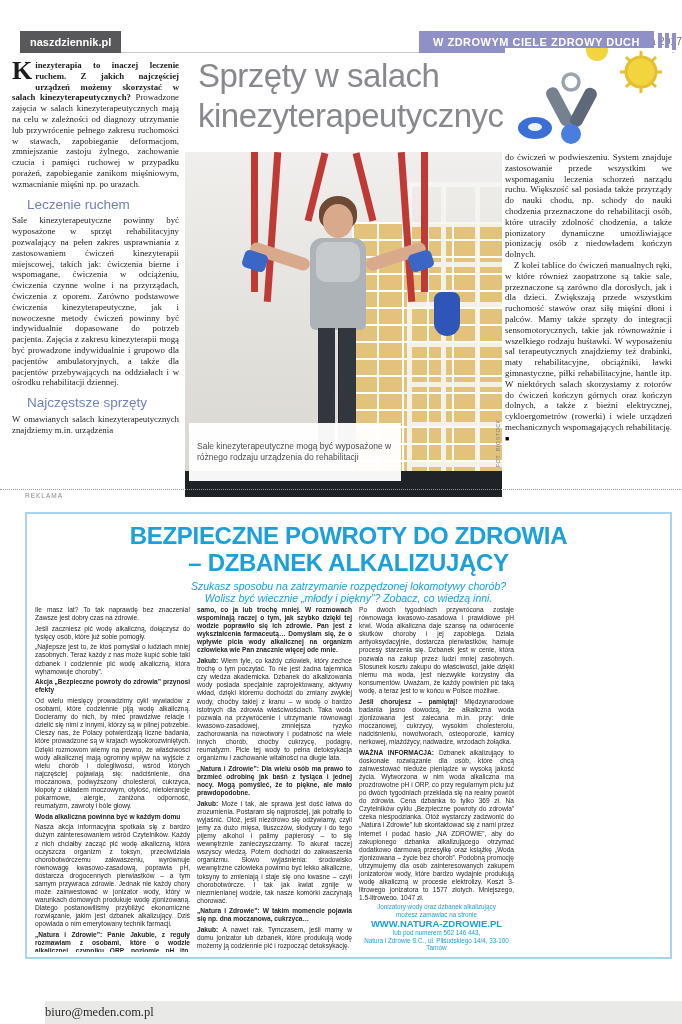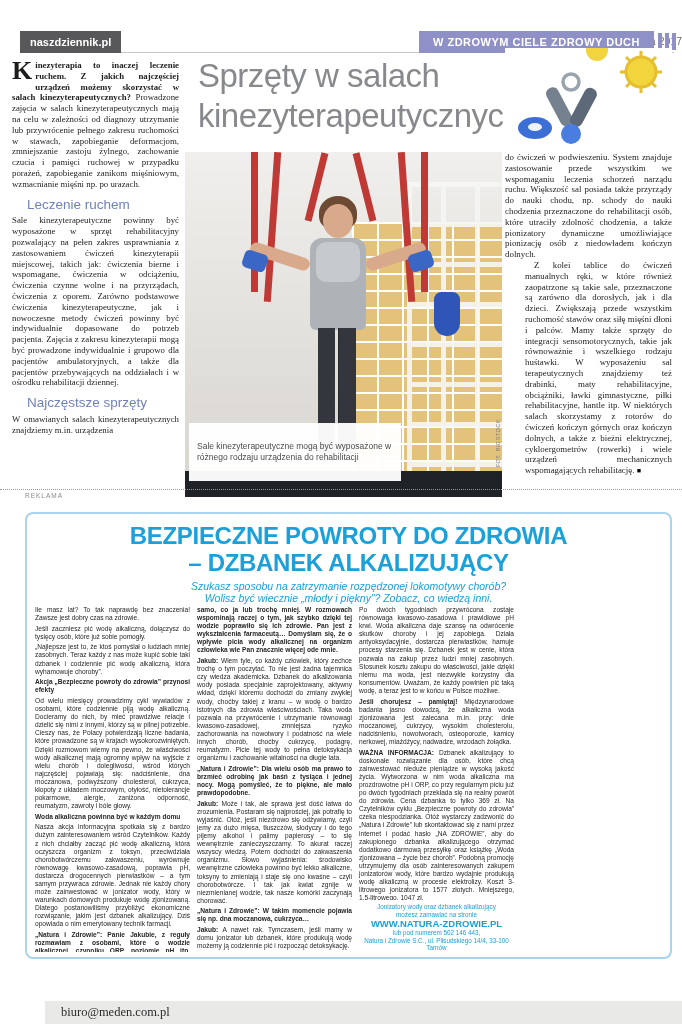--- a/index.html
+++ b/index.html
@@ -25,21 +25,21 @@
   .dropcap{float:left;font-size:26px;line-height:22px;font-weight:bold;padding-right:3px;}
   .lead b{font-weight:bold;}
   .subhead{font-family:"Liberation Sans",sans-serif;color:#7081ba;font-size:13.5px;
            margin:10px 0 5px 15px;font-weight:normal;}
   .title{position:absolute;left:198px;top:56px;width:480px;
          font-family:"Liberation Sans",sans-serif;color:#87898c;font-size:33px;
          line-height:40px;letter-spacing:-.5px;}
   .col-right{position:absolute;left:505px;top:152px;width:167px;height:330px;overflow:hidden;
              font-size:8.9px;line-height:10.8px;text-align:justify;}
   .col-right p{margin:0;}
-  .col-right p.indent{text-indent:9px;margin-left:20px;}
+  .col-right p.indent{text-indent:9px;}
   .endmark{font-size:7px;color:#000;}
   
   .equip{position:absolute;left:505px;top:48px;width:167px;height:100px;background:#fff;}
   
   .photo{position:absolute;left:185px;top:152px;width:317px;height:345px;overflow:hidden;
          background:linear-gradient(180deg,#f0efed 0%,#e2e0db 55%,#d8d5cf 100%);}
   .ph-tiles{position:absolute;right:0;top:70px;width:150px;bottom:26px;background-color:#e3c37c;
             background-image:linear-gradient(#fdfdfa 2px,transparent 2px),
                              linear-gradient(90deg,#fdfdfa 2px,transparent 2px);
             background-size:25px 17px;}
@@ -75,21 +75,21 @@
            padding:18px 8px;font-family:"Liberation Sans",sans-serif;font-size:8.5px;
            line-height:11px;color:#4b4b4d;}
   .credit{position:absolute;right:1px;bottom:30px;writing-mode:vertical-rl;transform:rotate(180deg);
           font-family:"Liberation Sans",sans-serif;font-size:5.5px;color:#7d7d7f;letter-spacing:.5px;}
   
   .divider{position:absolute;top:489px;left:0;right:0;border-top:1px dotted #9a9a9a;}
   .reklama{position:absolute;top:492px;left:25px;font-family:"Liberation Sans",sans-serif;
            font-size:6.5px;color:#8a8a8a;letter-spacing:1px;}
   
   .adbox{position:absolute;left:25px;top:512px;width:643px;height:443px;border:2px solid #a8d4ec;
-         border-radius:8px;background:#fff;font-family:"Liberation Sans",sans-serif;}
+         border-radius:0;background:#fff;font-family:"Liberation Sans",sans-serif;}
   .ad-title{margin:8px 0 0 0;text-align:center;color:#1ba0da;font-size:24px;line-height:27px;
             font-weight:bold;letter-spacing:-.3px;}
   .ad-sub{margin:4px 0 0 0;text-align:center;color:#1ba0da;font-size:10.5px;line-height:12px;
           font-weight:normal;font-style:italic;}
   .ad-cols{position:absolute;left:8px;right:6px;top:92px;bottom:5px;display:flex;gap:7px;}
   .ad-col{flex:0 0 155px;overflow:hidden;font-size:6.6px;line-height:8.1px;text-align:justify;
           color:#262626;display:flex;flex-direction:column;}
   .ad-col .txt{flex:1;overflow:hidden;}
   .ad-col p{margin:0 0 2.5px 0;}
   .ad-col p.b{font-weight:bold;}
@@ -122,21 +122,21 @@
   .ioniz .body{position:absolute;left:8px;top:10px;width:70px;height:66px;background:#f3f3f0;
                border:1px solid #d8d8d3;border-radius:8px 8px 12px 12px;}
   .ioniz .top{position:absolute;left:2px;top:0;width:82px;height:18px;background:#9fcbe0;
               border-radius:8px;border:1px solid #7fb6d2;}
   .ioniz .tab{position:absolute;top:12px;width:10px;height:26px;background:#eeeeea;border:1px solid #d8d8d3;}
   .ioniz .tab.l{left:0;}
   .ioniz .tab.r{right:0;}
   
   .footer{position:absolute;left:45px;right:0;bottom:0;height:23px;background:#e9e9e8;}
   .footer span{font-family:"Liberation Serif",serif;font-size:12.5px;color:#2b2b2b;
-               line-height:23px;padding-left:16px;text-align:center;}
+               line-height:23px;padding-left:0;text-align:center;}
 </style>
 </head>
 <body>
 
 <div class="page">
 
   <div class="hdr">
     <div class="rule"></div>
     <div class="hdr-site">naszdziennik.pl</div>
     <div class="hdr-date">Czwartek, 18 maja 2017</div>

